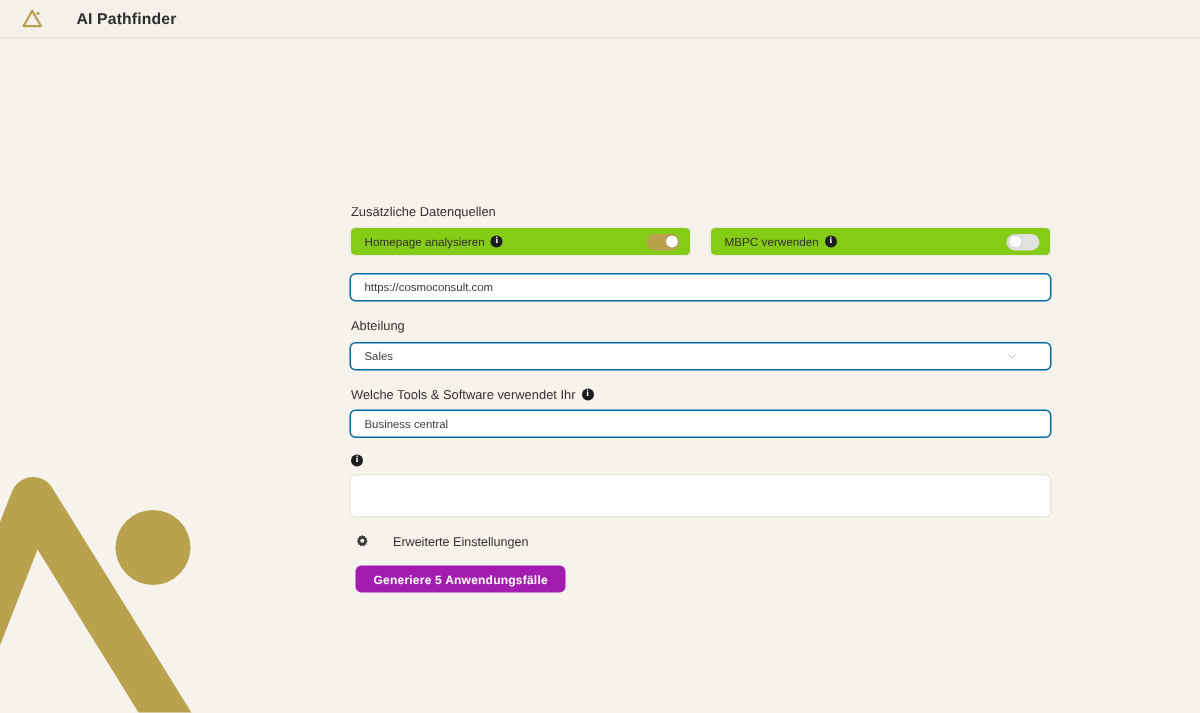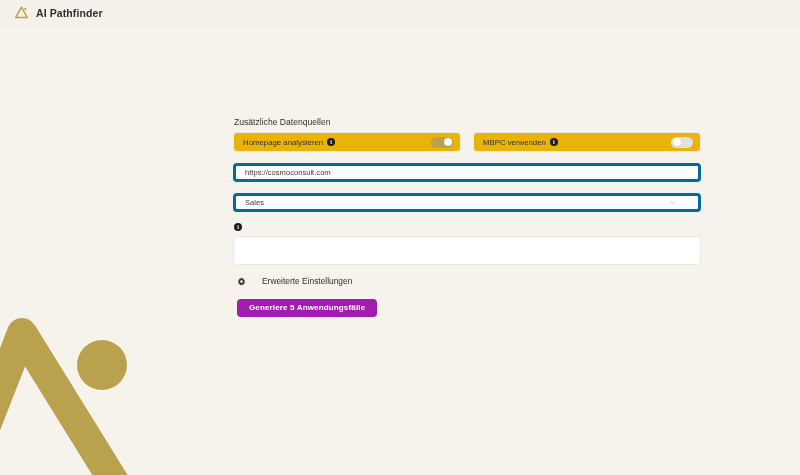--- a/index.html
+++ b/index.html
@@ -31,40 +31,40 @@
   
   .topbar {
     position: relative;
     z-index: 2;
     height: 26px;
     background: #f4f1ea;
     border-bottom: 1px solid #ece8df;
     display: flex;
     align-items: center;
     padding-left: 14px;
-    gap: 7px;
+    gap: 22px;
   }
   .brand-logo { width: 15px; height: 15px; display: block; flex: 0 0 auto; }
   .brand-name {
     font-size: 10.5px;
     font-weight: bold;
     letter-spacing: .1px;
     color: #2f2f2f;
   }
 
   
   .stage {
     position: relative;
     z-index: 1;
     height: 449px;
   }
   .form-col {
     position: absolute;
     left: 233px;
-    top: 91px;
+    top: 110px;
     width: 468px;
   }
 
   .group { margin-bottom: 0; }
 
   .field-label {
     font-size: 8.6px;
     color: #33312e;
     margin: 0 0 5px 1px;
     display: flex;
@@ -89,21 +89,21 @@
   }
 
   
   .toggle-row {
     display: flex;
     gap: 12px;
     margin-bottom: 11px;
   }
   .toggle-card {
     flex: 1 1 0;
-    background: #eab308;
+    background: #84cc16;
     border: 1px solid #eeeae2;
     border-radius: 4px;
     height: 20px;
     display: flex;
     align-items: center;
     justify-content: space-between;
     padding: 0 7px 0 9px;
   }
   .toggle-card-label {
     font-size: 7.8px;
@@ -127,21 +127,21 @@
     border-radius: 50%;
     background: #fff;
     box-shadow: 0 0 1px rgba(0,0,0,.25);
   }
   .switch.on  .knob { right: 1.5px; }
   .switch.off .knob { left: 1.5px; }
 
   
   .input-box {
     background: #fff;
-    border: 3px solid #0369a1;
+    border: 1px solid #0369a1;
     border-radius: 4px;
     height: 19px;
     display: flex;
     align-items: center;
     padding: 0 9px;
     font-size: 7.6px;
     color: #3a3936;
     margin-bottom: 11px;
   }
   .select-box {
@@ -244,29 +244,41 @@
 
     
     <div class="group">
       <div class="input-box" placeholder="https://">
         <span>https://cosmoconsult.com</span>
       </div>
     </div>
 
     
     <div class="group">
+      <div class="field-label">
+        <span>Abteilung</span>
+      </div>
       <div class="input-box select-box">
         <span>Sales</span>
         <svg class="chevron" viewBox="0 0 12 12">
           <path d="M2.5 4.5 L6 8 L9.5 4.5" fill="none" stroke="#6b6b6b" stroke-width="1.1" stroke-linecap="round" stroke-linejoin="round"></path>
         </svg>
       </div>
     </div>
 
     
+    <div class="group">
+      <div class="field-label">
+        <span>Welche Tools &amp; Software verwendet Ihr</span>
+        <span class="info-icon">i</span>
+      </div>
+      <div class="input-box" placeholder="">
+        <span>Business central</span>
+      </div>
+    </div>
 
     
     <div class="group">
       <div class="field-label">
         <span class="info-icon">i</span>
       </div>
       <div class="textarea-box" placeholder="">
         <span></span>
       </div>
     </div>

